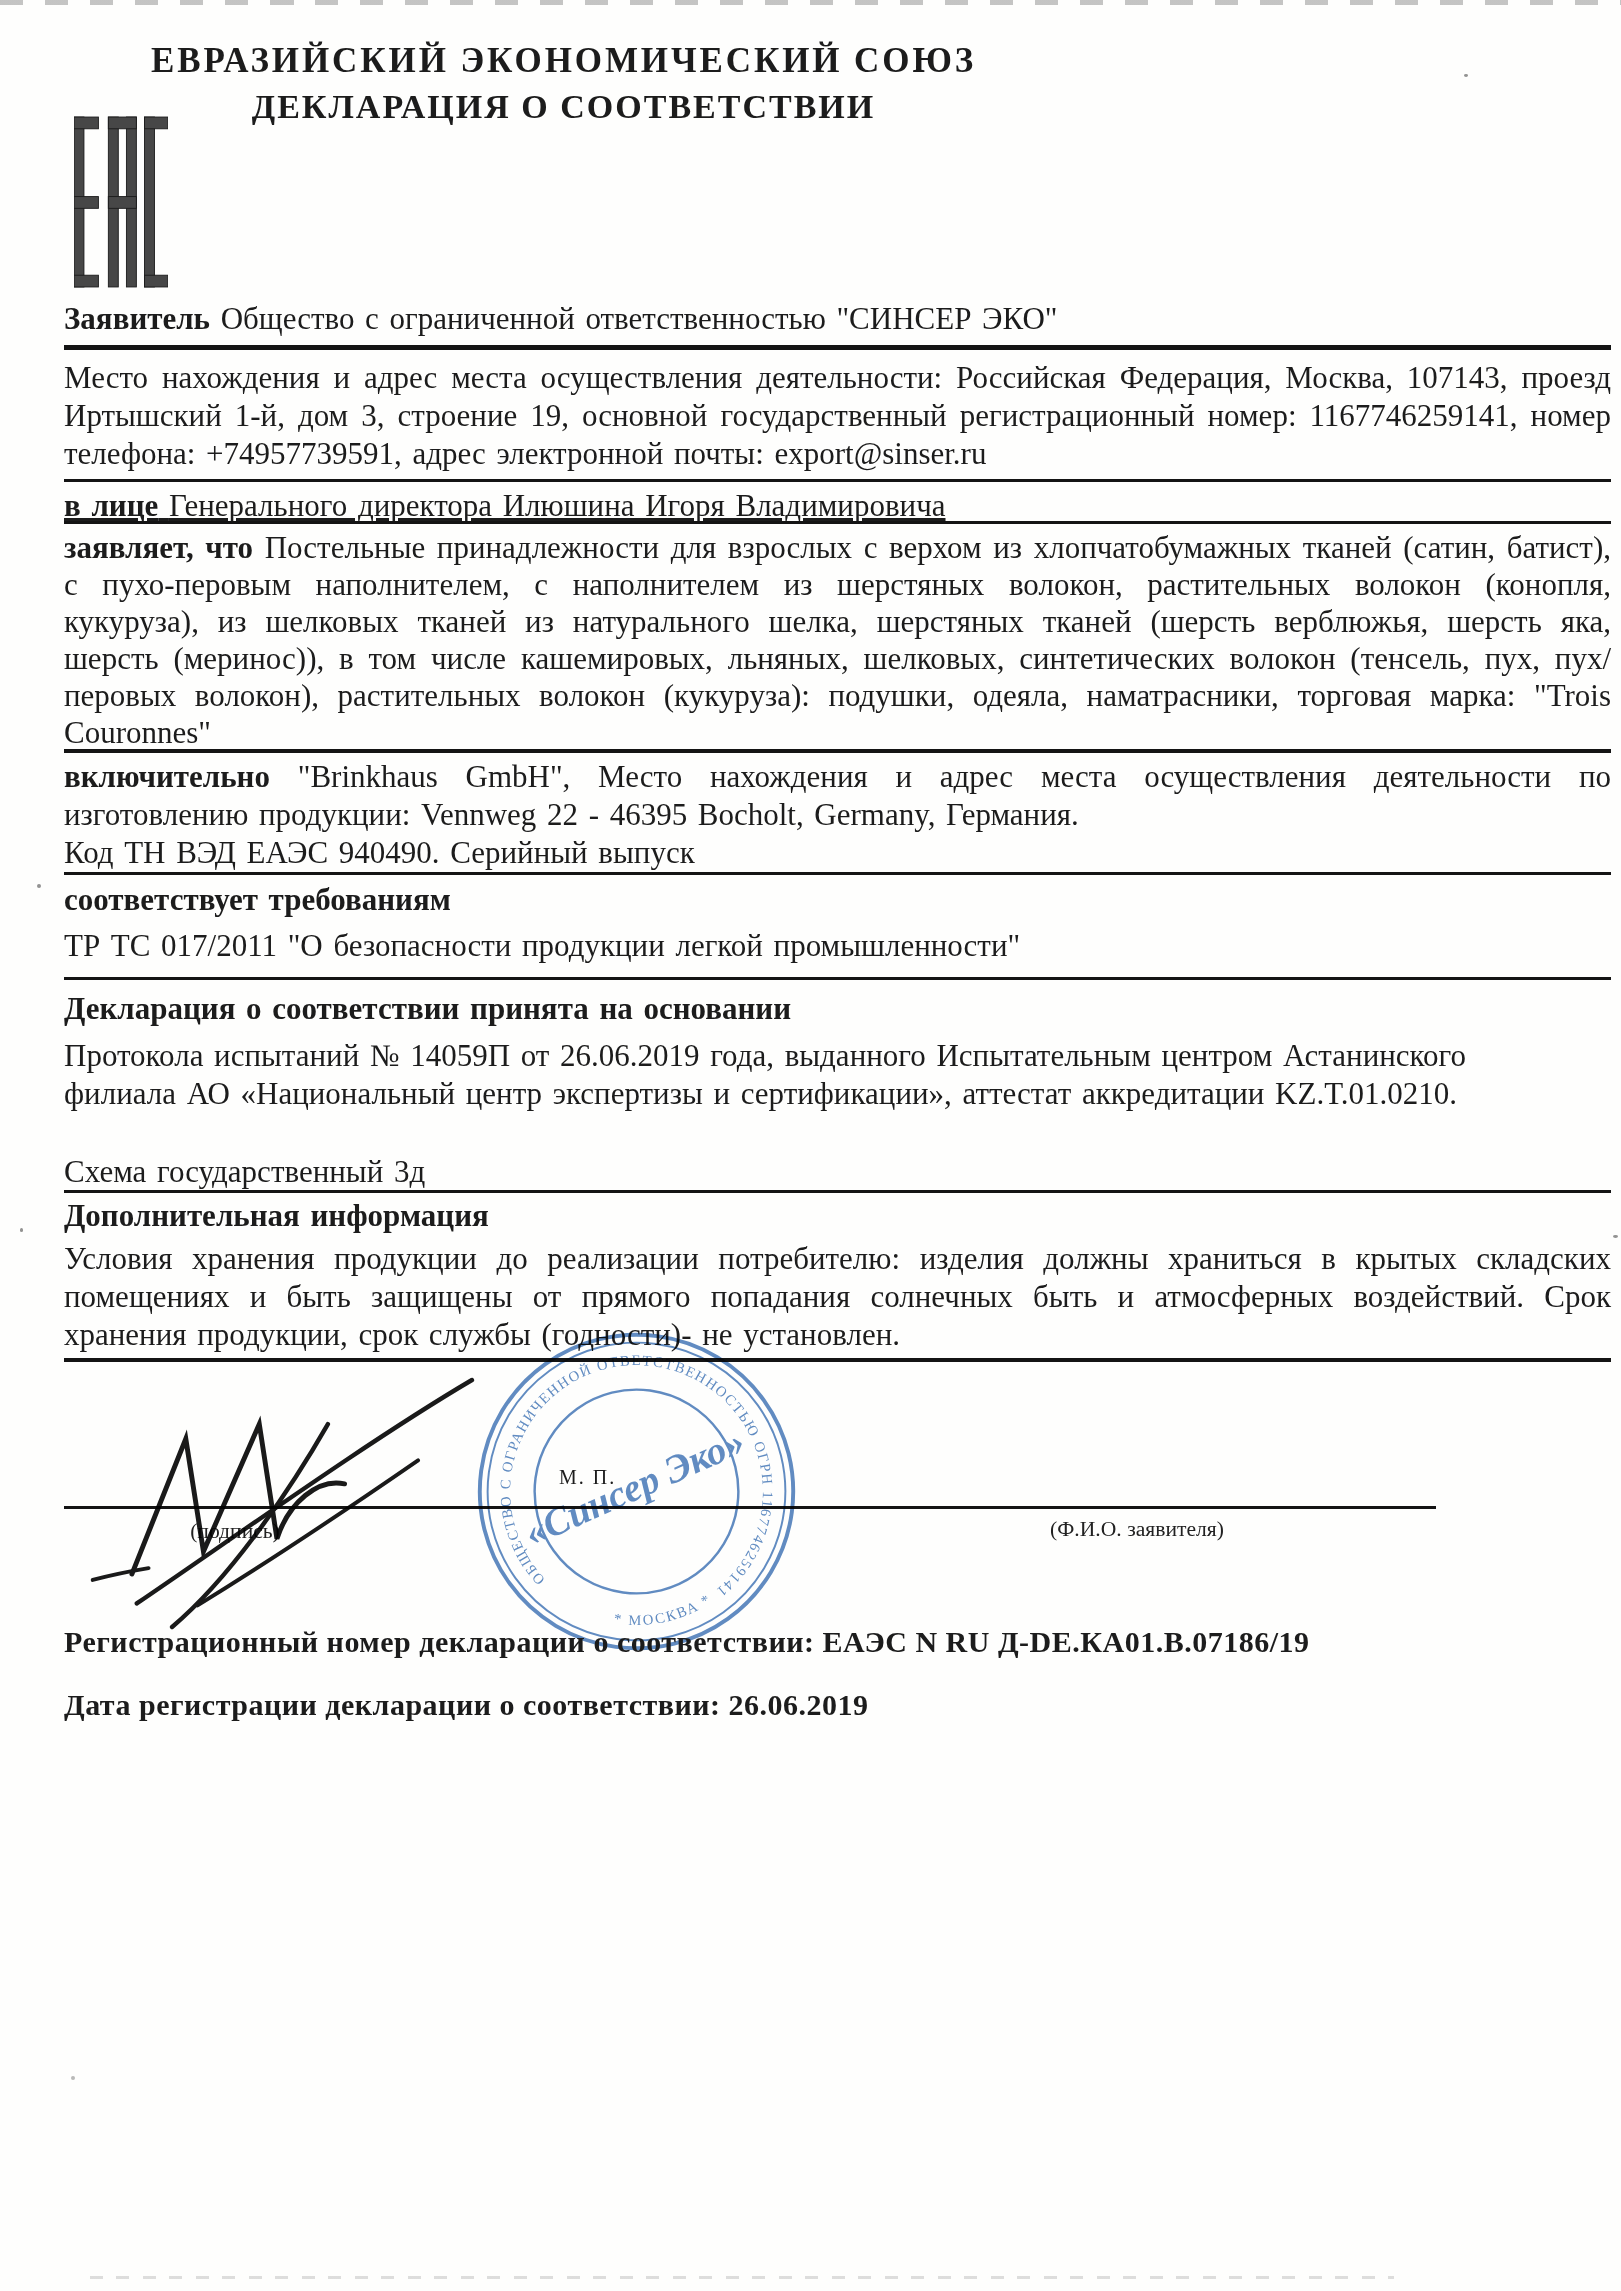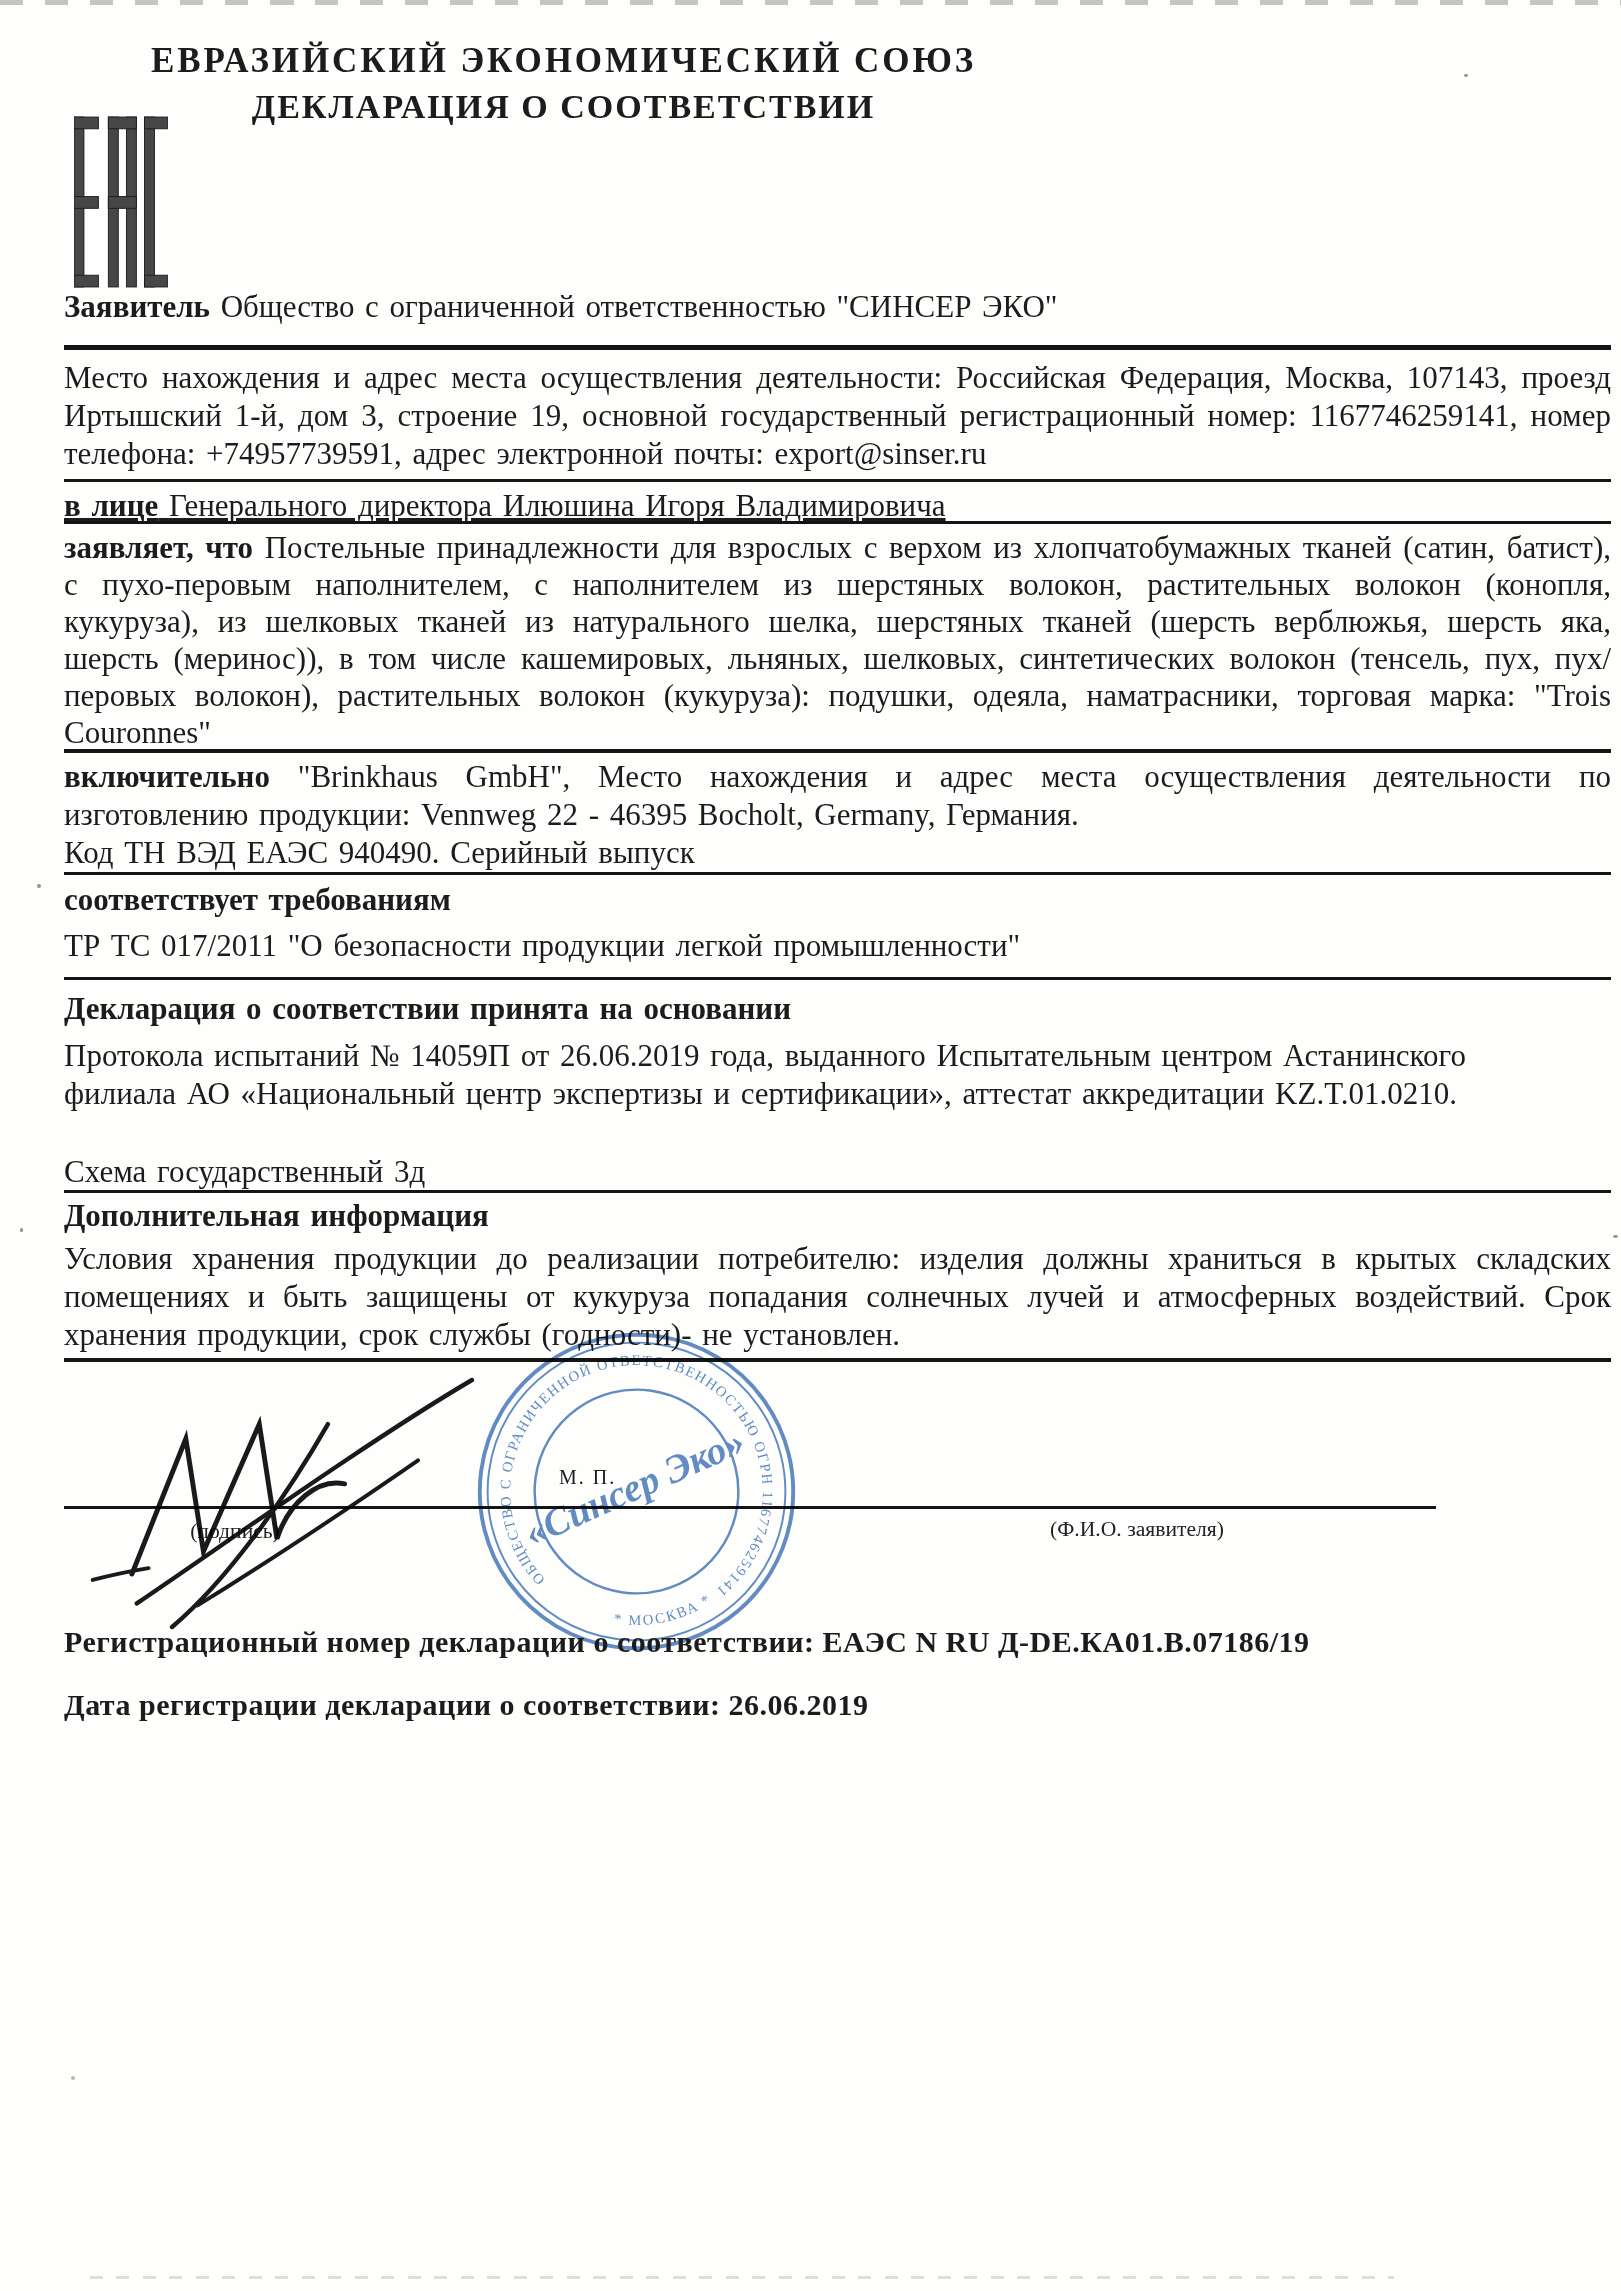--- a/index.html
+++ b/index.html
@@ -56,21 +56,21 @@
       <rect x="38" y="0" width="11" height="188"></rect>
       <rect x="58" y="0" width="11" height="188"></rect>
       <rect x="38" y="0" width="31" height="13"></rect>
       <rect x="38" y="88" width="31" height="13"></rect>
       <rect x="78" y="0" width="11" height="188"></rect>
       <rect x="78" y="0" width="26" height="13"></rect>
       <rect x="78" y="175" width="26" height="13"></rect>
     </g>
   </svg>
 
-  <div class="abs body-text" style="left:64px; top:288px; width:1547px;">
+  <div class="abs body-text" style="left:64px; top:300px; width:1547px;">
     <span class="b">Заявитель</span>
     <span>Общество с ограниченной ответственностью "СИНСЕР ЭКО"</span>
   </div>
   <div class="rule" style="left:64px; top:345px; width:1547px; height:4.9px;"></div>
 
   <div class="abs body-text para" style="left:64px; top:359px; width:1547px;">Место нахождения и адрес места осуществления деятельности: Российская Федерация, Москва, 107143, проезд Иртышский 1-й, дом 3, строение 19, основной государственный регистрационный номер: 1167746259141, номер телефона: +74957739591, адрес электронной почты: export@sinser.ru</div>
   <div class="rule" style="left:64px; top:479px; width:1547px; height:2.9px;"></div>
 
   <div class="abs body-text" style="left:64px; top:487px; width:1547px;text-decoration:underline;">
     <span class="b">в лице</span>
@@ -94,21 +94,21 @@
   <div class="abs body-text b" style="left:64px; top:881px; width:1547px;">соответствует требованиям</div>
   <div class="abs body-text" style="left:64px; top:927px; width:1547px;">ТР ТС 017/2011 "О безопасности продукции легкой промышленности"</div>
   <div class="rule" style="left:64px; top:977px; width:1547px; height:2.9px;"></div>
 
   <div class="abs body-text b" style="left:64px; top:990px; width:1547px;">Декларация о соответствии принята на основании</div>
   <div class="abs body-text" style="left:64px; top:1037px; width:1402px; line-height:38px;">Протокола испытаний № 14059П от 26.06.2019 года, выданного Испытательным центром Астанинского филиала АО «Национальный центр экспертизы и сертификации», аттестат аккредитации KZ.T.01.0210.</div>
   <div class="abs body-text" style="left:64px; top:1153px; width:1547px;">Схема государственный 3д</div>
   <div class="rule" style="left:64px; top:1190px; width:1547px; height:2.9px;"></div>
 
   <div class="abs body-text b" style="left:64px; top:1197px; width:1547px;">Дополнительная информация</div>
-  <div class="abs body-text para" style="left:64px; top:1240px; width:1547px;">Условия хранения продукции до реализации потребителю: изделия должны храниться в крытых складских помещениях и быть защищены от кукуруза попадания солнечных лучей и атмосферных воздействий. Срок хранения продукции, срок службы (годности)- не установлен.</div>
+  <div class="abs body-text para" style="left:64px; top:1240px; width:1547px;">Условия хранения продукции до реализации потребителю: изделия должны храниться в крытых складских помещениях и быть защищены от прямого попадания солнечных быть и атмосферных воздействий. Срок хранения продукции, срок службы (годности)- не установлен.</div>
   <div class="rule" style="left:64px; top:1358px; width:1547px; height:3.9px;"></div>
 
 
   <div class="rule" style="left:64px; top:1506px; width:1372px; height:2.9px;"></div>
 
   <div class="abs mp" style="left:559px; top:1466px; z-index:2;">М. П.</div>
 
   <div class="abs caption center" style="left:137px; top:1519px; width:196px;">(подпись)</div>
   <div class="abs caption center" style="left:941px; top:1517px; width:392px;">(Ф.И.О. заявителя)</div>
 

